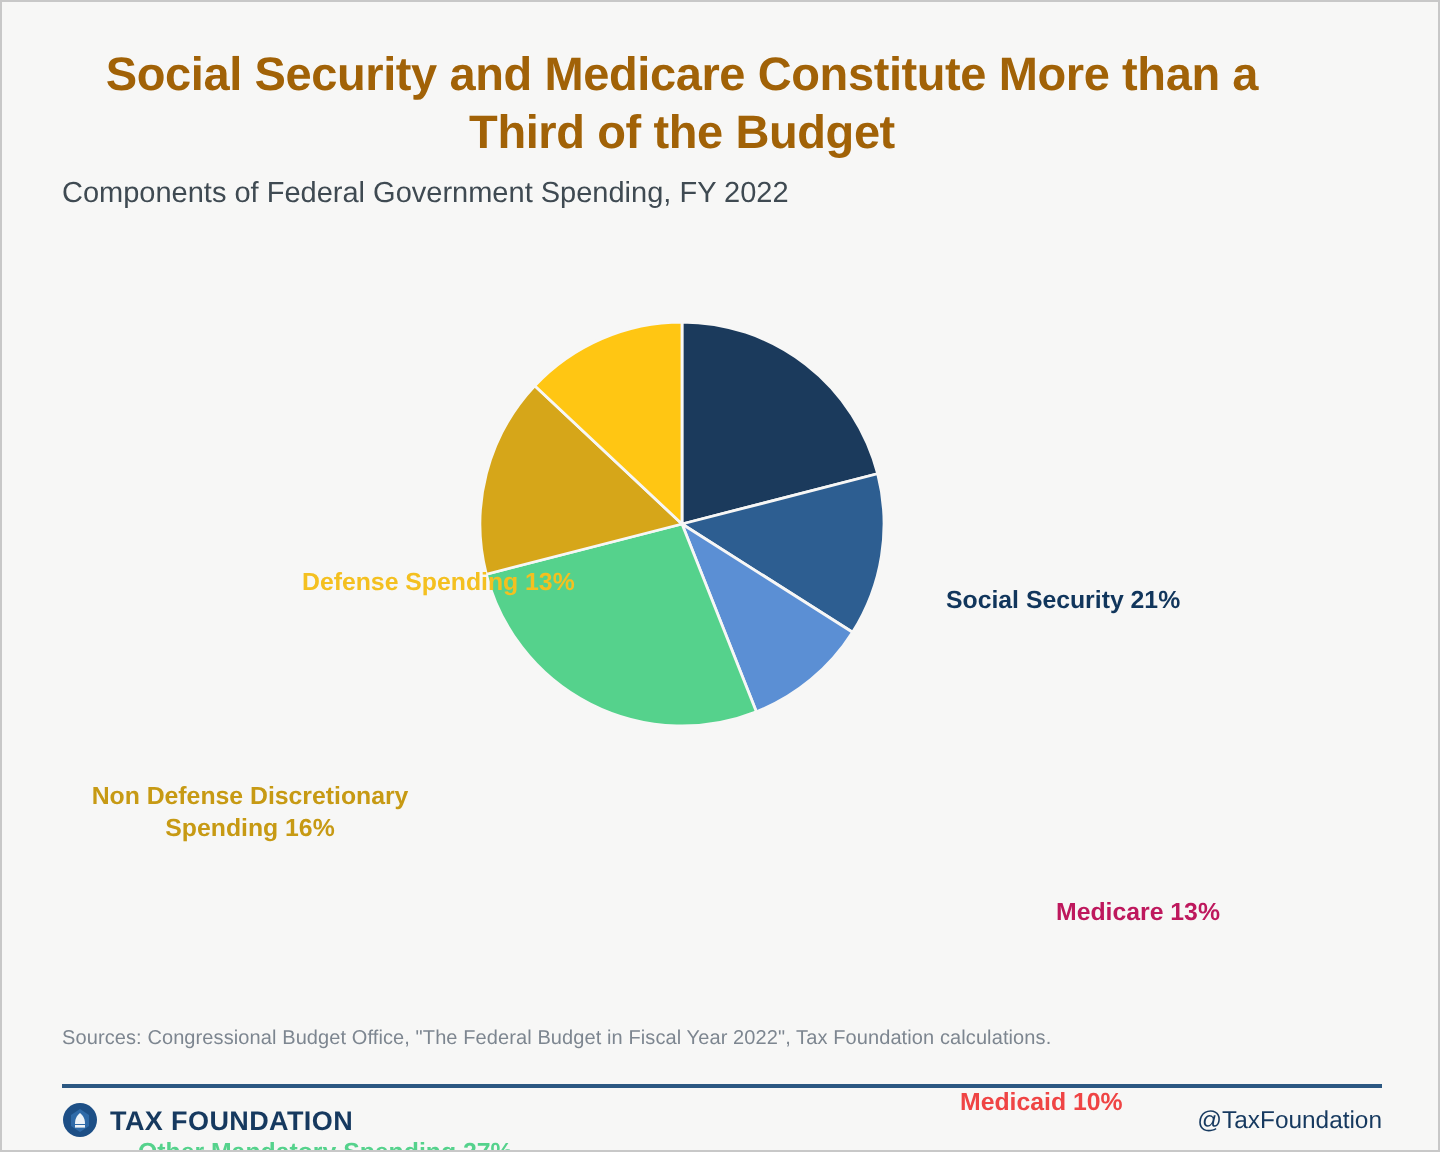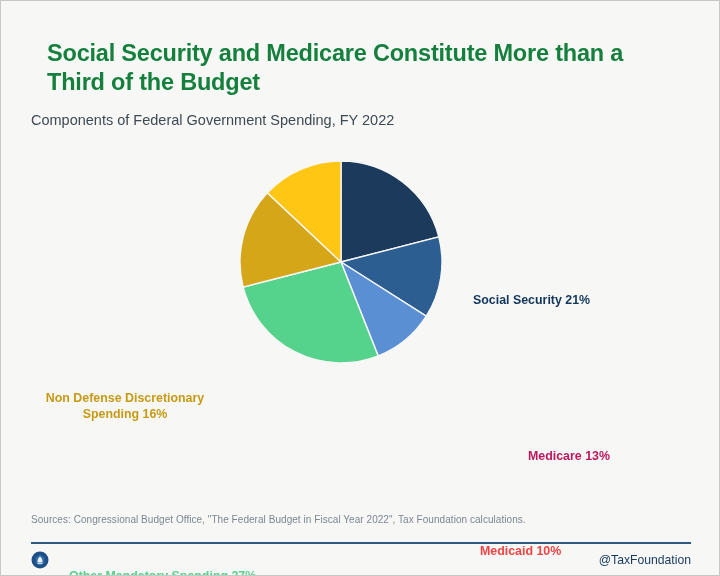--- a/index.html
+++ b/index.html
@@ -23,23 +23,24 @@
   #header {
     position: absolute;
     left: 30px;
     top: 22px;
     width: 620px;
   }
   #chart-title {
     font-size: 23.5px;
     font-weight: bold;
     line-height: 1.22;
-    color: #15803d;
+    color: #a16207;
     letter-spacing: -0.2px;
-    margin: 16px;
+    margin: 0;
+    text-align: center;
   }
   #chart-subtitle {
     font-size: 14.5px;
     color: #3f4a52;
     margin: 9px 0 0 0;
     line-height: 1.2;
   }
   
   #plot {
     position: absolute;
@@ -155,32 +156,34 @@
     <div class="slice-label" id="label-social-security" style="color: rgb(17, 54, 92);">Social Security 21%</div>
 
     <div class="slice-label" id="label-medicare" style="color: #be185d;">Medicare 13%</div>
 
     <div class="slice-label" id="label-medicaid" style="color: #ef4444;">Medicaid 10%</div>
 
     <div class="slice-label" id="label-other-mandatory" style="color: rgb(85, 210, 140);">Other Mandatory Spending 27%</div>
 
     <div class="slice-label" id="label-nondefense" style="color: rgb(199, 154, 20);">Non Defense Discretionary<br>Spending 16%</div>
 
+    <div class="slice-label" id="label-defense" style="color: rgb(244, 192, 32);">Defense Spending 13%</div>
 
   </div>
 
   <div id="source-note">Sources: Congressional Budget Office, "The Federal Budget in Fiscal Year 2022", Tax Foundation calculations.</div>
 
   <div id="footer-rule"></div>
 
   <div id="footer-bar">
     <div id="brand">
       <svg id="brand-mark" viewBox="0 0 36 36">
         <circle cx="18" cy="18" r="17" fill="#1d4f86"></circle>
         <path d="M18 7 L27 13 L27 24 L18 30 L9 24 L9 13 Z" fill="#2f6aa8"></path>
         <path d="M18 11 c4 3 5 7 5 11 h-10 c0-4 1-8 5-11 z" fill="#eef3f8"></path>
         <rect x="13" y="23" width="10" height="2.6" fill="#eef3f8"></rect>
       </svg>
+      <span id="brand-name">TAX FOUNDATION</span>
     </div>
     <div id="social-handle">@TaxFoundation</div>
   </div>
 
 </div>
 
 </body></html>

